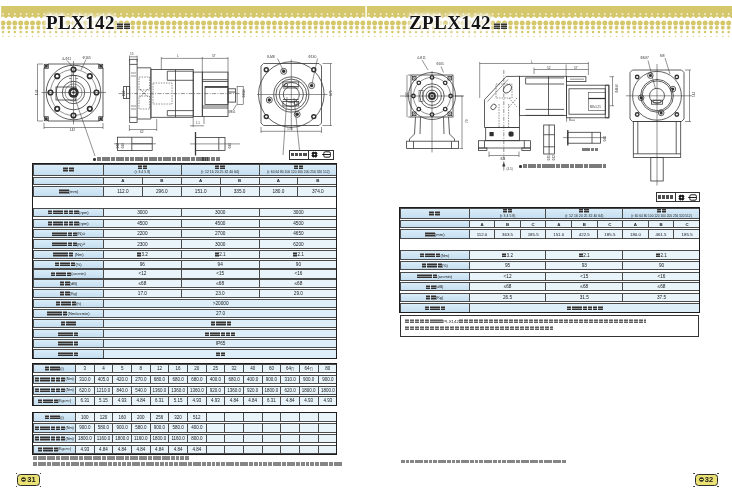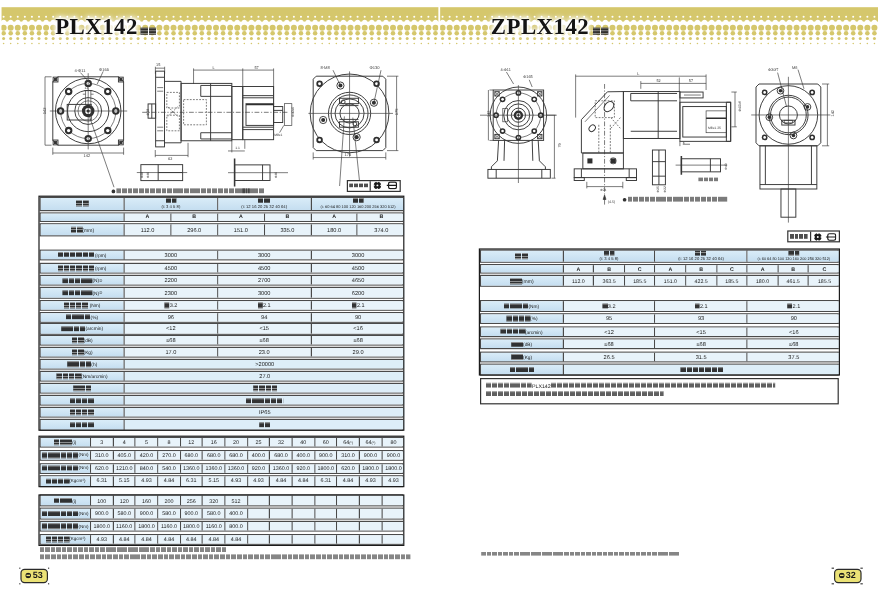--- a/index.html
+++ b/index.html
@@ -2121,21 +2121,21 @@
     <div style="margin-top:2.4px"><span style="display:inline-block;width:147.8px;height:4.2px;background-image:repeating-linear-gradient(180deg,rgba(255,255,255,0.45) 0 0.7px,transparent 0.7px 2.1px),repeating-linear-gradient(90deg,#232323 0 4.2px,transparent 4.2px 5.0px);opacity:0.72;vertical-align:middle"></span></div>
   </div>
 
 <div style="position:absolute;left:401px;top:459.5px"><span style="display:inline-block;width:164.9px;height:3.9px;background-image:repeating-linear-gradient(90deg,#232323 0 3.9px,transparent 3.9px 4.6px);opacity:0.55;vertical-align:middle"></span></div>
 
 <div style="position:absolute;left:17px;top:474px;width:23px;height:11.5px;background:#ebe276;border:1.1px solid #2a2a2a;border-radius:3.5px;box-sizing:border-box;display:flex;align-items:center;justify-content:center;gap:1px">
     <svg width="5" height="5" viewBox="0 0 5 5">
       <circle cx="2.5" cy="2.5" r="2.3" fill="#1a1a1a"></circle>
       <rect x="1" y="1.9" width="3" height="1.2" fill="#ebe276"></rect>
     </svg>
-    <span style="font:bold 7.5px 'Liberation Sans';color:#1a1a1a">53</span>
+    <span style="font:bold 7.5px 'Liberation Sans';color:#1a1a1a">31</span>
   </div>
 <div style="position:absolute;left:15.5px;top:472.5px;width:1.6px;height:1.6px;background:#444"></div>
 <div style="position:absolute;left:39.5px;top:472.5px;width:1.6px;height:1.6px;background:#444"></div>
 <div style="position:absolute;left:15.5px;top:485.5px;width:1.6px;height:1.6px;background:#444"></div>
 <div style="position:absolute;left:39.5px;top:485.5px;width:1.6px;height:1.6px;background:#444"></div>
 
 <div style="position:absolute;left:694.5px;top:474px;width:23px;height:11.5px;background:#ebe276;border:1.1px solid #2a2a2a;border-radius:3.5px;box-sizing:border-box;display:flex;align-items:center;justify-content:center;gap:1px">
     <svg width="5" height="5" viewBox="0 0 5 5">
       <circle cx="2.5" cy="2.5" r="2.3" fill="#1a1a1a"></circle>
       <rect x="1" y="1.9" width="3" height="1.2" fill="#ebe276"></rect>

